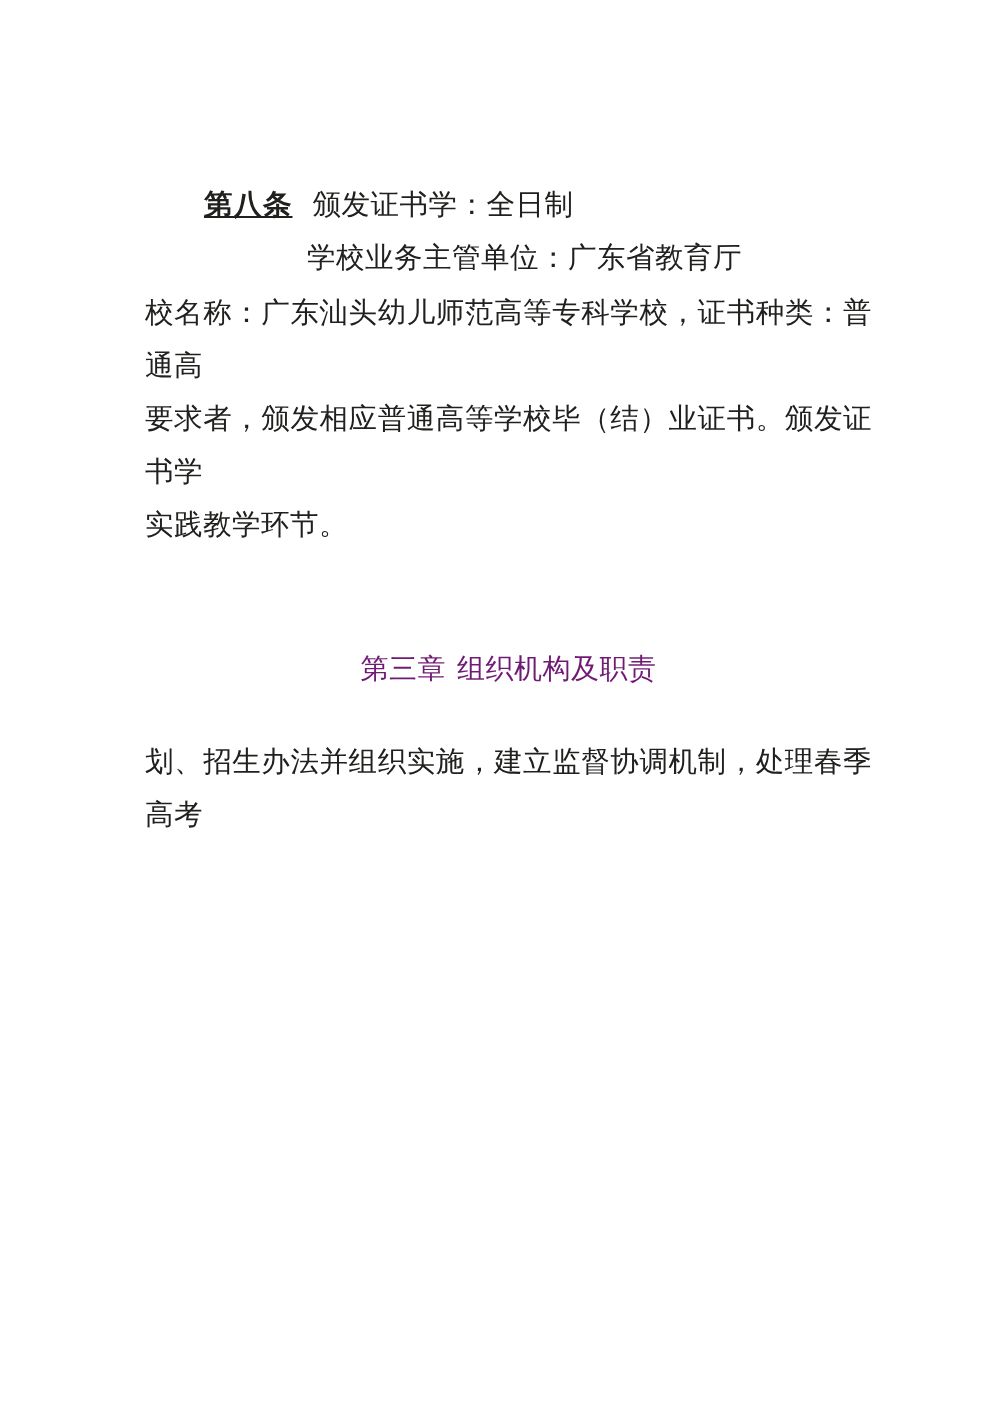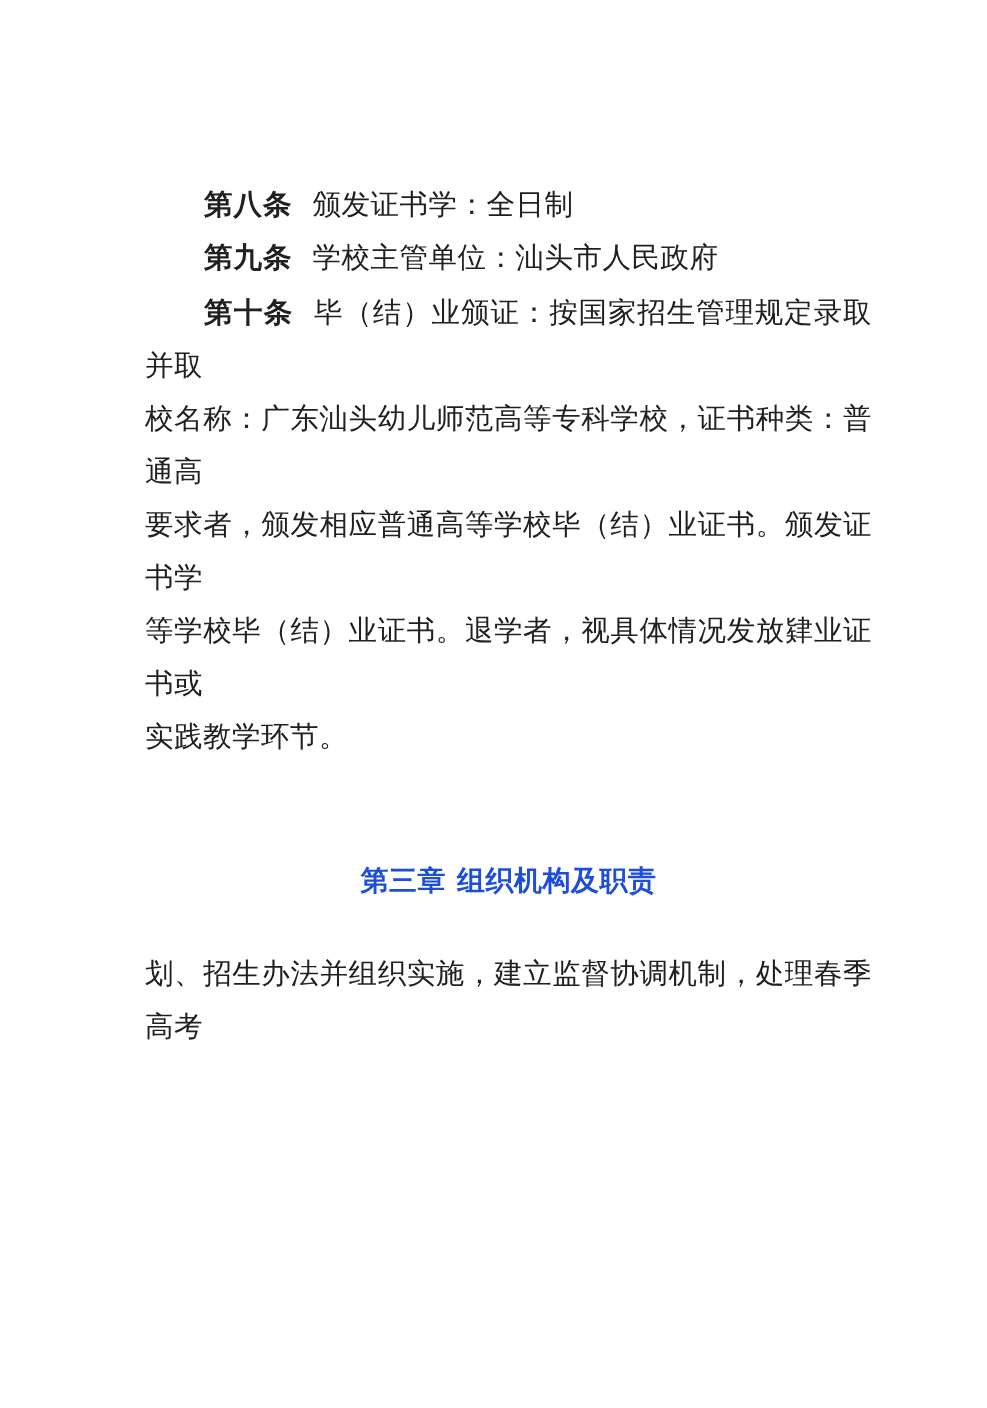--- a/index.html
+++ b/index.html
@@ -55,77 +55,72 @@
 
   
   .para.loose {
     text-align: left;
   }
 
   
   .art-no {
     font-weight: 700;
     letter-spacing: 1px;
+    text-decoration: underline;
   }
 
   
   .gap {
     display: inline-block;
     width: 20px;
   }
 
   
   .sp-sm { height: 2px; }
   .sp-md { height: 44px; }
   .sp-lg { height: 96px; }
 
   
   .chapter-heading {
     font-family: "DejaVu Sans", "Liberation Sans", sans-serif;
-    font-weight: 700;
+    font-weight: 400;
     font-size: 28px;
     line-height: 44px;
     letter-spacing: 0.5px;
     text-align: center;
-    color: #1d4ed8;
+    color: #701a75;
     margin: 0;
   }
   .chapter-heading .ch-gap {
     display: inline-block;
     width: 11px;
   }
 </style>
 </head>
 <body>
 
 <div class="page">
   <div class="content">
 
     <p class="para indent2 loose">
       <span class="art-no">第八条</span><span class="gap"></span><span>颁发证书学：全日制</span>
     </p>
 
-    <p class="para indent2 loose">
-      <span class="art-no">第九条</span><span class="gap"></span><span>学校主管单位：汕头市人民政府</span>
+
+    <p class="para indent4 loose">
+      <span>学校业务主管单位：广东省教育厅</span>
     </p>
-
 
     <div class="sp-sm"></div>
 
-    <p class="para indent2">
-      <span class="art-no">第十条</span><span class="gap"></span><span>毕（结）业颁证：按国家招生管理规定录取并取</span>
-    </p>
     <p class="para">
       <span>校名称：广东汕头幼儿师范高等专科学校，证书种类：普通高</span>
     </p>
     <p class="para">
       <span>要求者，颁发相应普通高等学校毕（结）业证书。颁发证书学</span>
-    </p>
-    <p class="para">
-      <span>等学校毕（结）业证书。退学者，视具体情况发放肄业证书或</span>
     </p>
     <p class="para loose">
       <span>实践教学环节。</span>
     </p>
 
     <div class="sp-lg"></div>
 
     <p class="chapter-heading">
       <span>第三章</span><span class="ch-gap"></span><span>组织机构及职责</span>
     </p>

